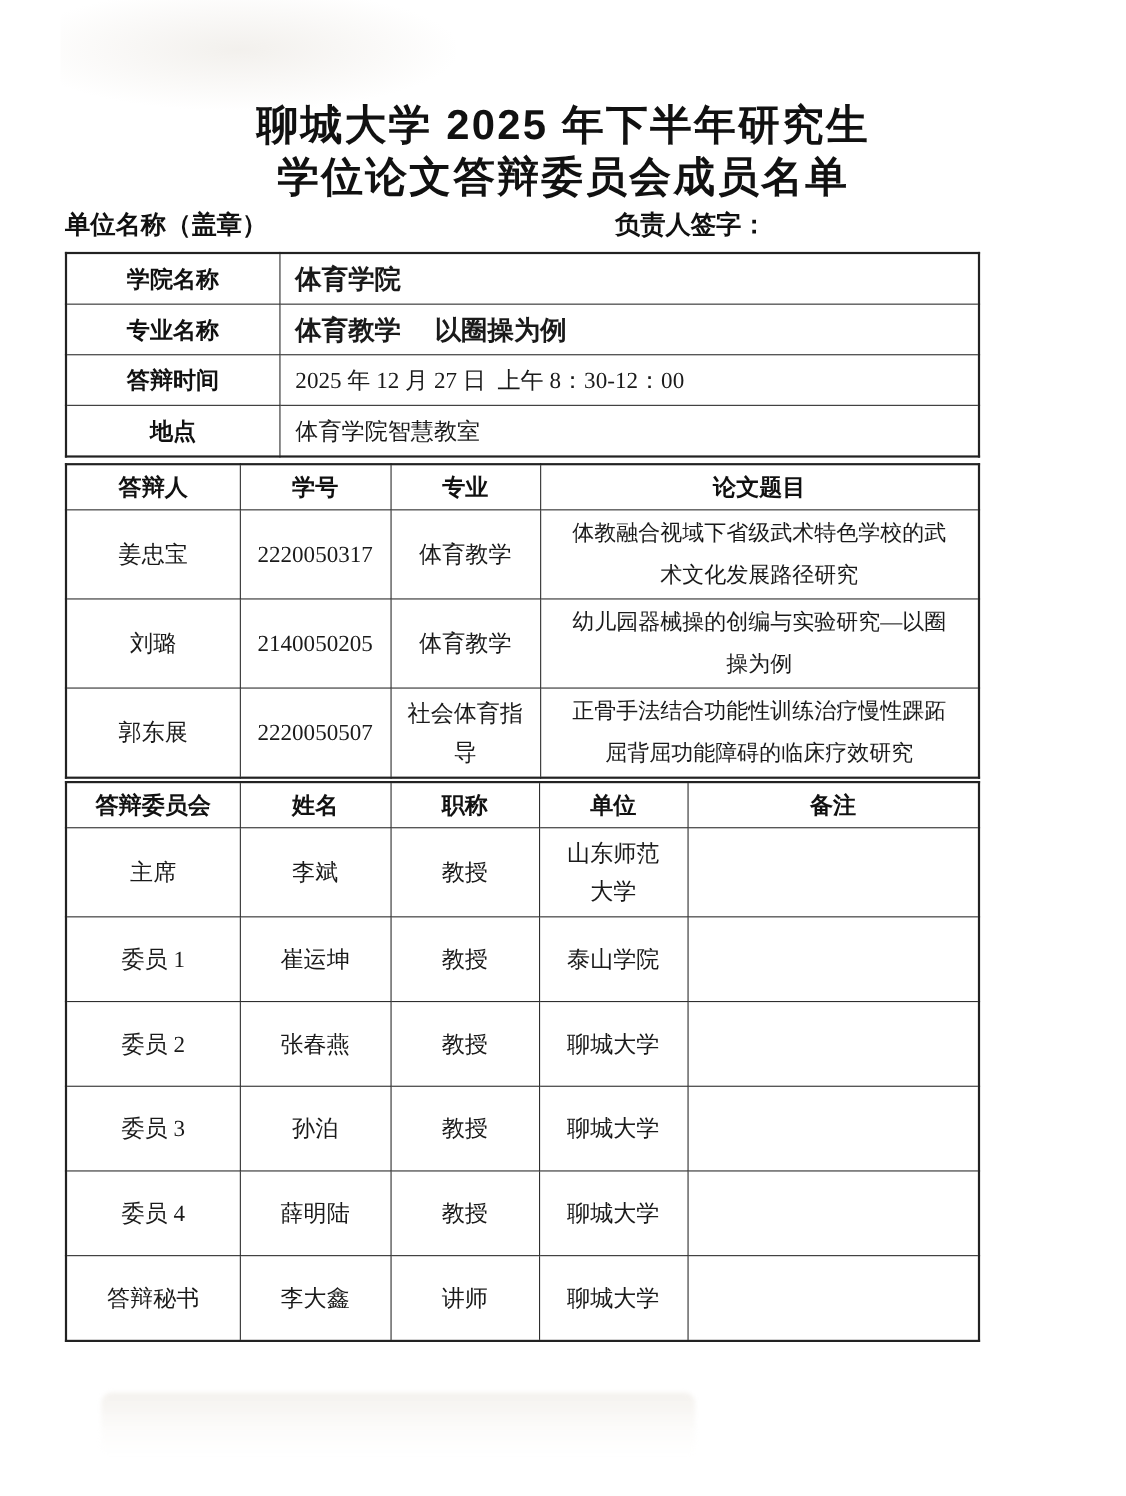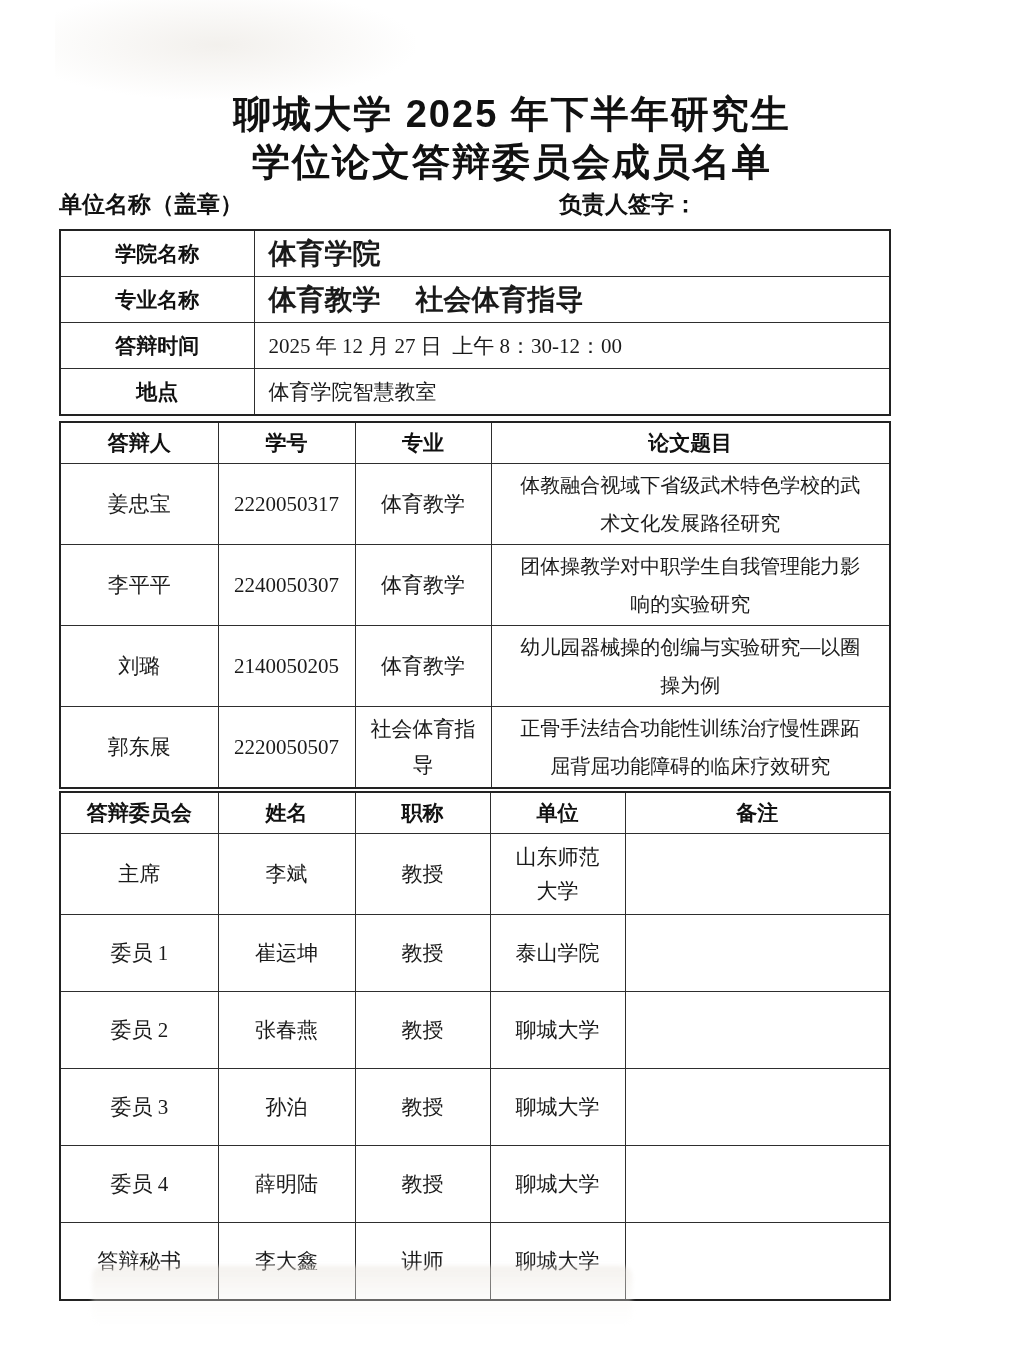--- a/index.html
+++ b/index.html
@@ -87,23 +87,23 @@
     color: #111;
     margin-left: 20px;
   }
   .t1 td { height: 45px; }
   .t1 .val {
     text-align: left;
     padding-left: 14px;
     white-space: pre-wrap;
   }
   .t1 .val.bv {
-    font-family: Liberation Serif, serif;
-    font-weight: 700;
-    font-size: 28px;
+    font-family: Liberation Sans, sans-serif;
+    font-weight: 700;
+    font-size: 24px;
   }
   .t2 .hdr-row td, .t3 .hdr-row td { height: 40px; }
   .t2 .data-row td { height: 80px; }
   .thesis-cell {
     padding: 0 24px !important;
     font-size: 20px !important;
     line-height: 38px;
   }
   .major-cell {
     padding: 0 8px !important;
@@ -141,21 +141,21 @@
           <col style="width:194px">
           <col style="width:636px">
         </colgroup>
       <tbody>
           <tr>
         <td class="lbl">学院名称</td>
         <td class="val bv">体育学院</td>
       </tr>
       <tr>
         <td class="lbl">专业名称</td>
-        <td class="val bv">体育教学　 社会体育指导</td>
+        <td class="val bv">体育教学　 以圈操为例</td>
       </tr>
       <tr>
         <td class="lbl">答辩时间</td>
         <td class="val">2025 年 12 月 27 日  上午 8：30-12：00</td>
       </tr>
       <tr>
         <td class="lbl">地点</td>
         <td class="val">体育学院智慧教室</td>
       </tr>
     </tbody>
@@ -173,26 +173,20 @@
         <td class="hdr">答辩人</td>
         <td class="hdr">学号</td>
         <td class="hdr">专业</td>
         <td class="hdr">论文题目</td>
       </tr>
       <tr class="data-row">
         <td>姜忠宝</td>
         <td>2220050317</td>
         <td class="major-cell">体育教学</td>
         <td class="thesis-cell">体教融合视域下省级武术特色学校的武术文化发展路径研究</td>
-      </tr>
-      <tr class="data-row">
-        <td>李平平</td>
-        <td>2240050307</td>
-        <td class="major-cell">体育教学</td>
-        <td class="thesis-cell">团体操教学对中职学生自我管理能力影响的实验研究</td>
       </tr>
       <tr class="data-row">
         <td>刘璐</td>
         <td>2140050205</td>
         <td class="major-cell">体育教学</td>
         <td class="thesis-cell">幼儿园器械操的创编与实验研究—以圈操为例</td>
       </tr>
       <tr class="data-row">
         <td>郭东展</td>
         <td>2220050507</td>

